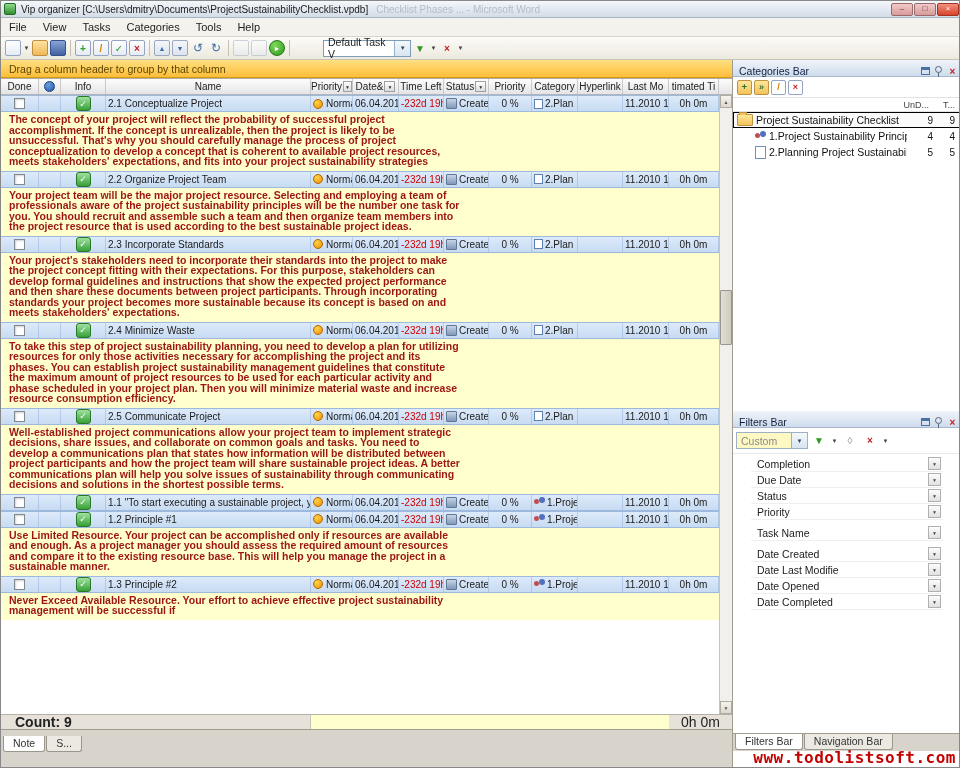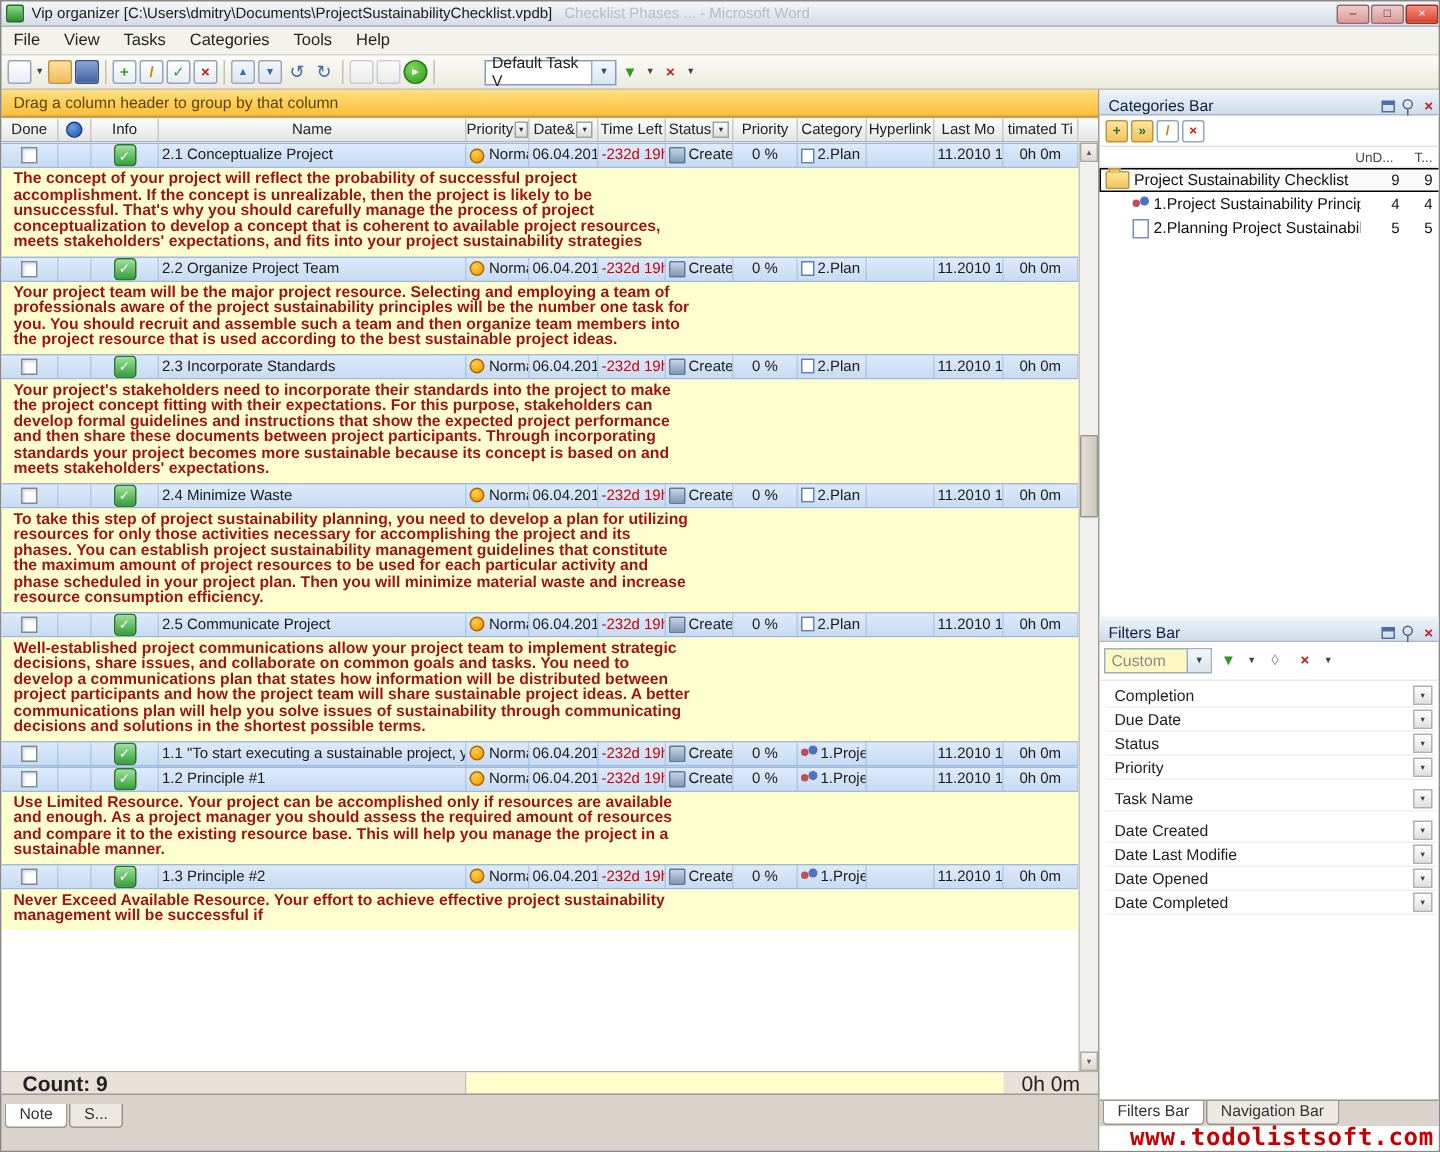--- a/index.html
+++ b/index.html
@@ -160,21 +160,21 @@
   .tree-label{flex:1;overflow:hidden;white-space:nowrap;min-width:0}
   .tree-num{width:26px;text-align:right;font-size:10px;flex:none}
   .tree-num.n2{width:22px;padding-right:6px}
   .cat-rest{flex:1}
 
   .filters-section{flex:1;display:flex;flex-direction:column;min-height:0}
   .filters-toolbar{height:21px;flex:none;display:flex;align-items:center;padding:2px 3px;gap:2px;
     border-bottom:1px solid #e8e8e8}
   .f-combo{width:72px;background:#fef9c3;color:#8a8a8a;border-color:#9eb0c4}
   .filter-list{flex:1;padding-top:2px;overflow:hidden}
-  .filter-row{height:15px;display:flex;align-items:center;border-bottom:1px solid #efefef;margin:0 4px}
+  .filter-row{height:15px;display:flex;align-items:center;border-bottom:1px solid #efefef;margin:0 18px}
   .filter-list > div.filter-row:nth-of-type(5){margin-top:5px}
   .filter-list > div.filter-row:nth-of-type(6){margin-top:5px}
   .filter-label{flex:1;padding-left:6px;font-size:10.5px;color:#222}
   .filter-arrow{width:13px;height:13px;margin-right:2px;background:linear-gradient(#fdfdfd,#e0e0e0);
     border:1px solid #b0b0b0;display:flex;align-items:center;justify-content:center;box-sizing:border-box}
   .filter-arrow::after{content:"▼";font-size:5px;color:#444}
 
   .right-tabs{height:17px;flex:none;display:flex;align-items:flex-start;background:#d8d4cc;
     border-top:1px solid #a09c90;padding-left:2px;gap:1px}
   .right-bottom{height:18px;flex:none;background:#fff;position:relative}

